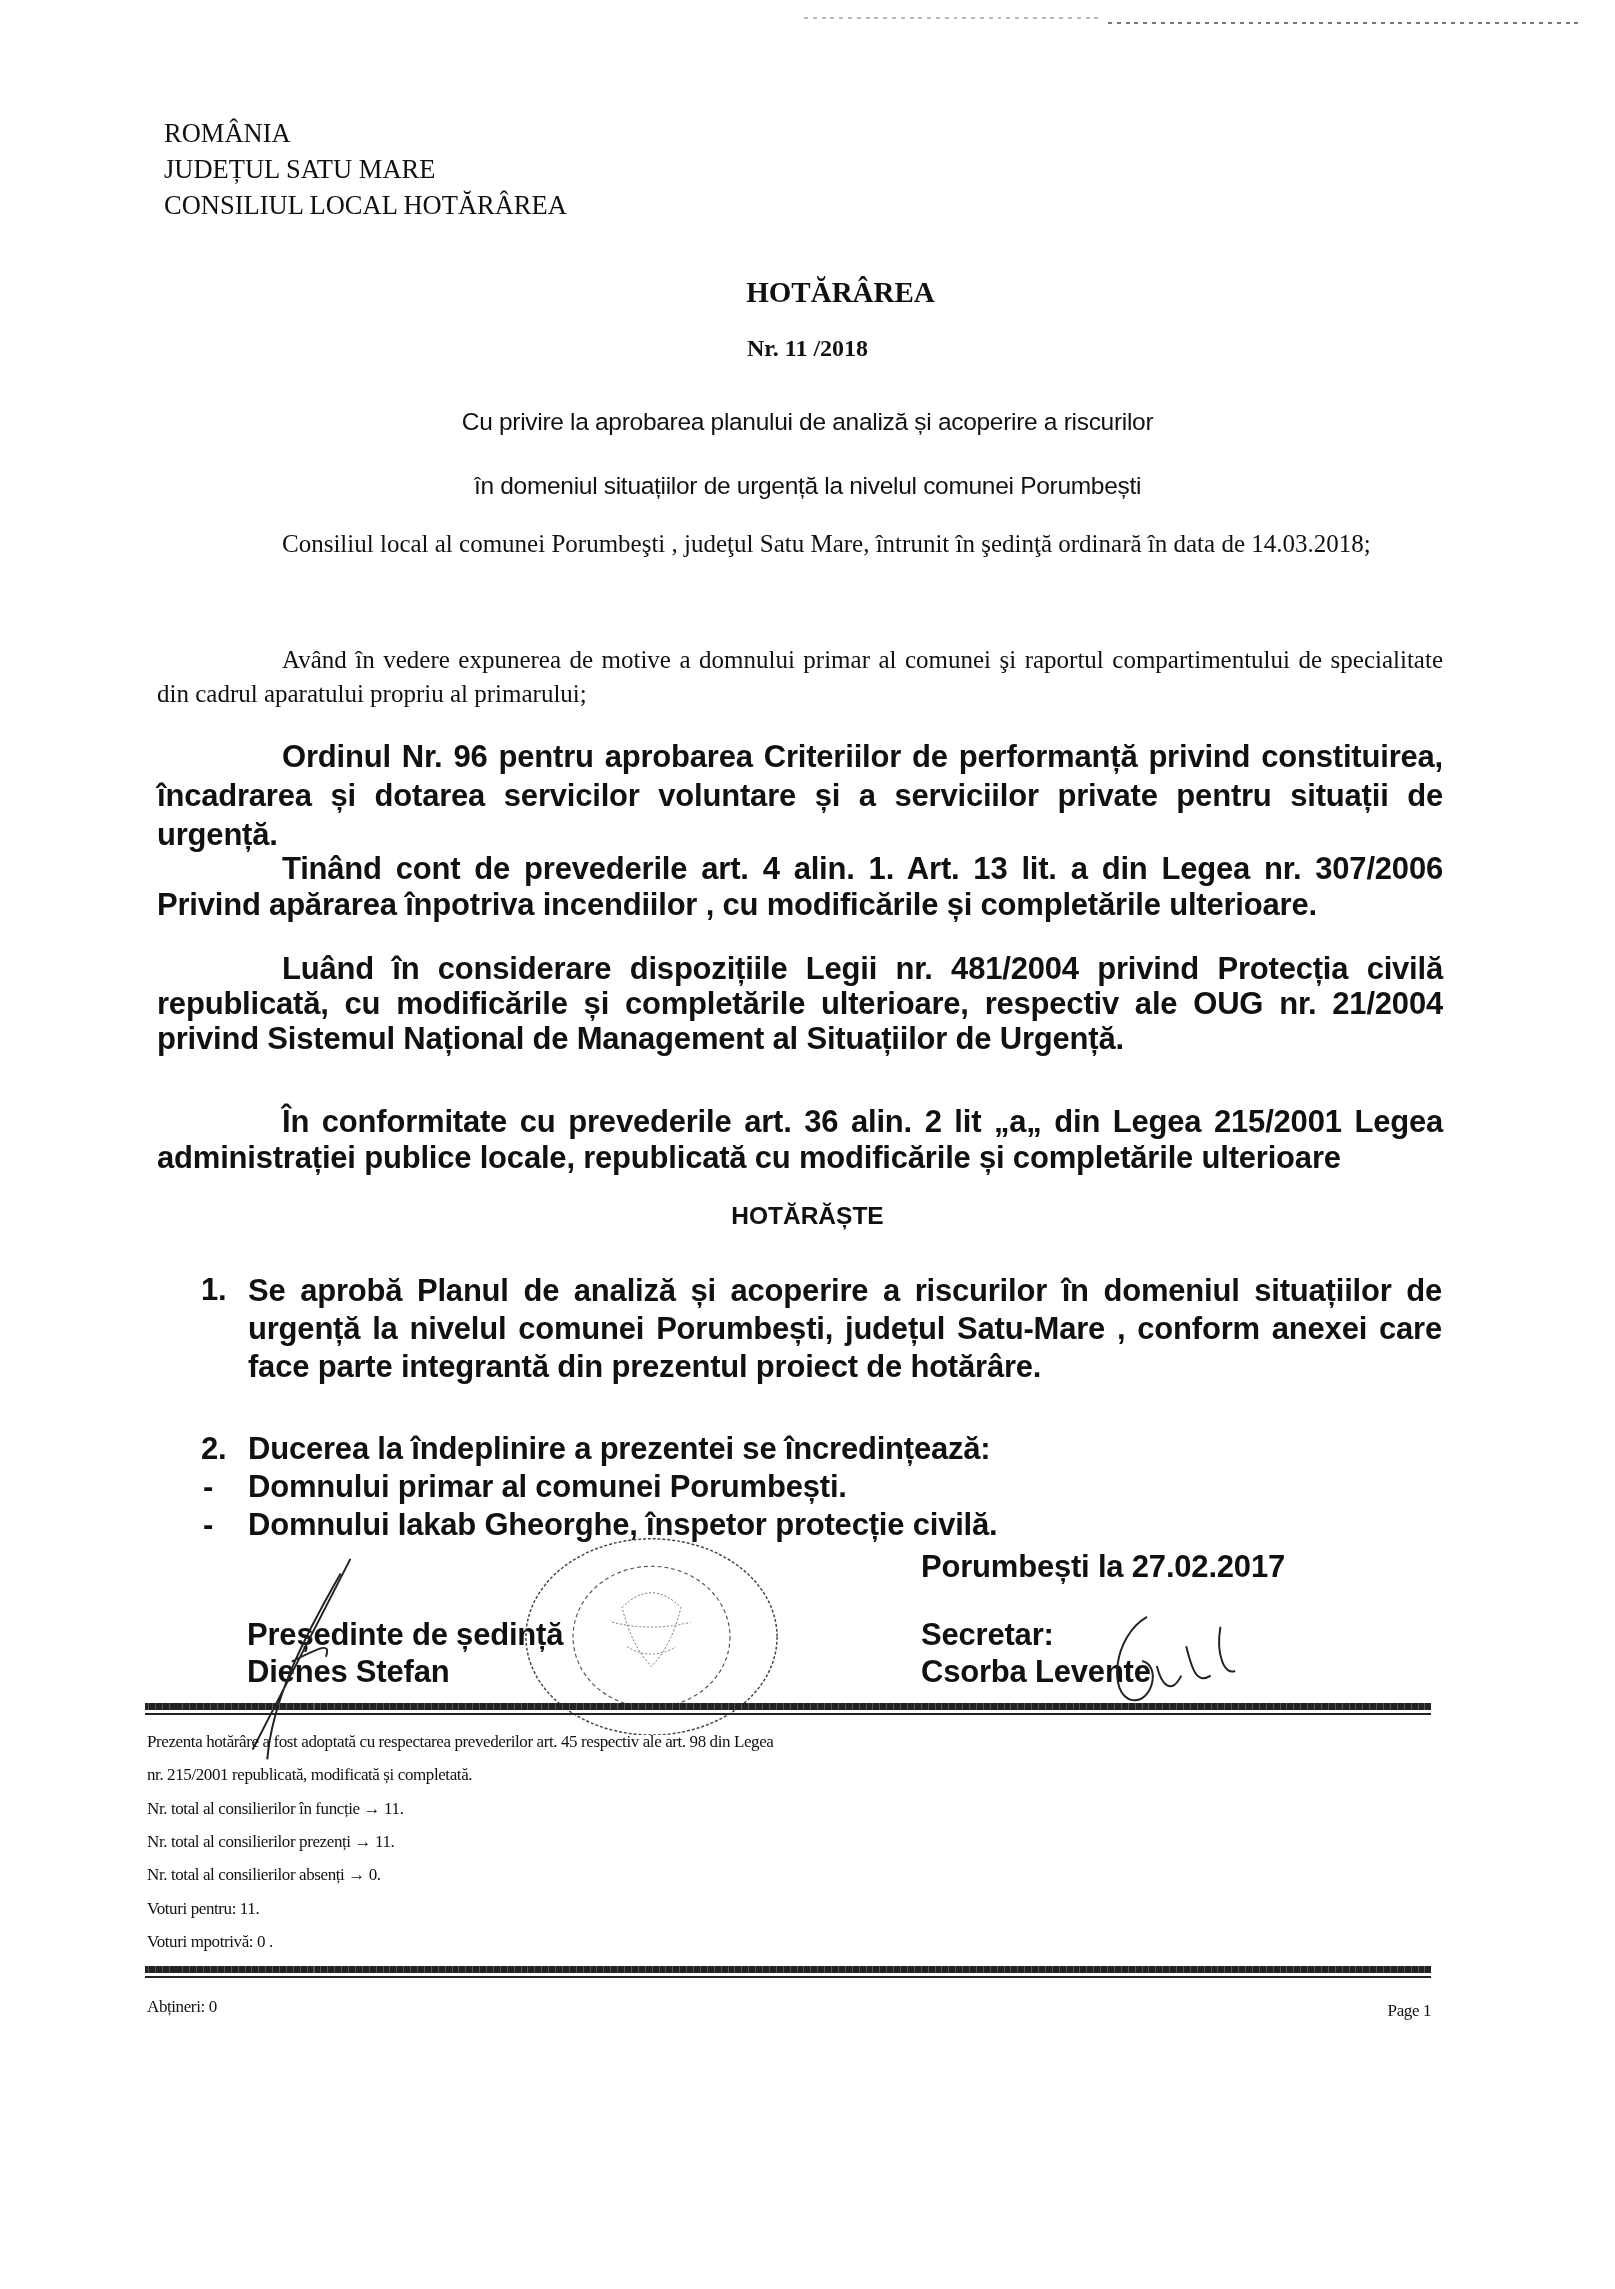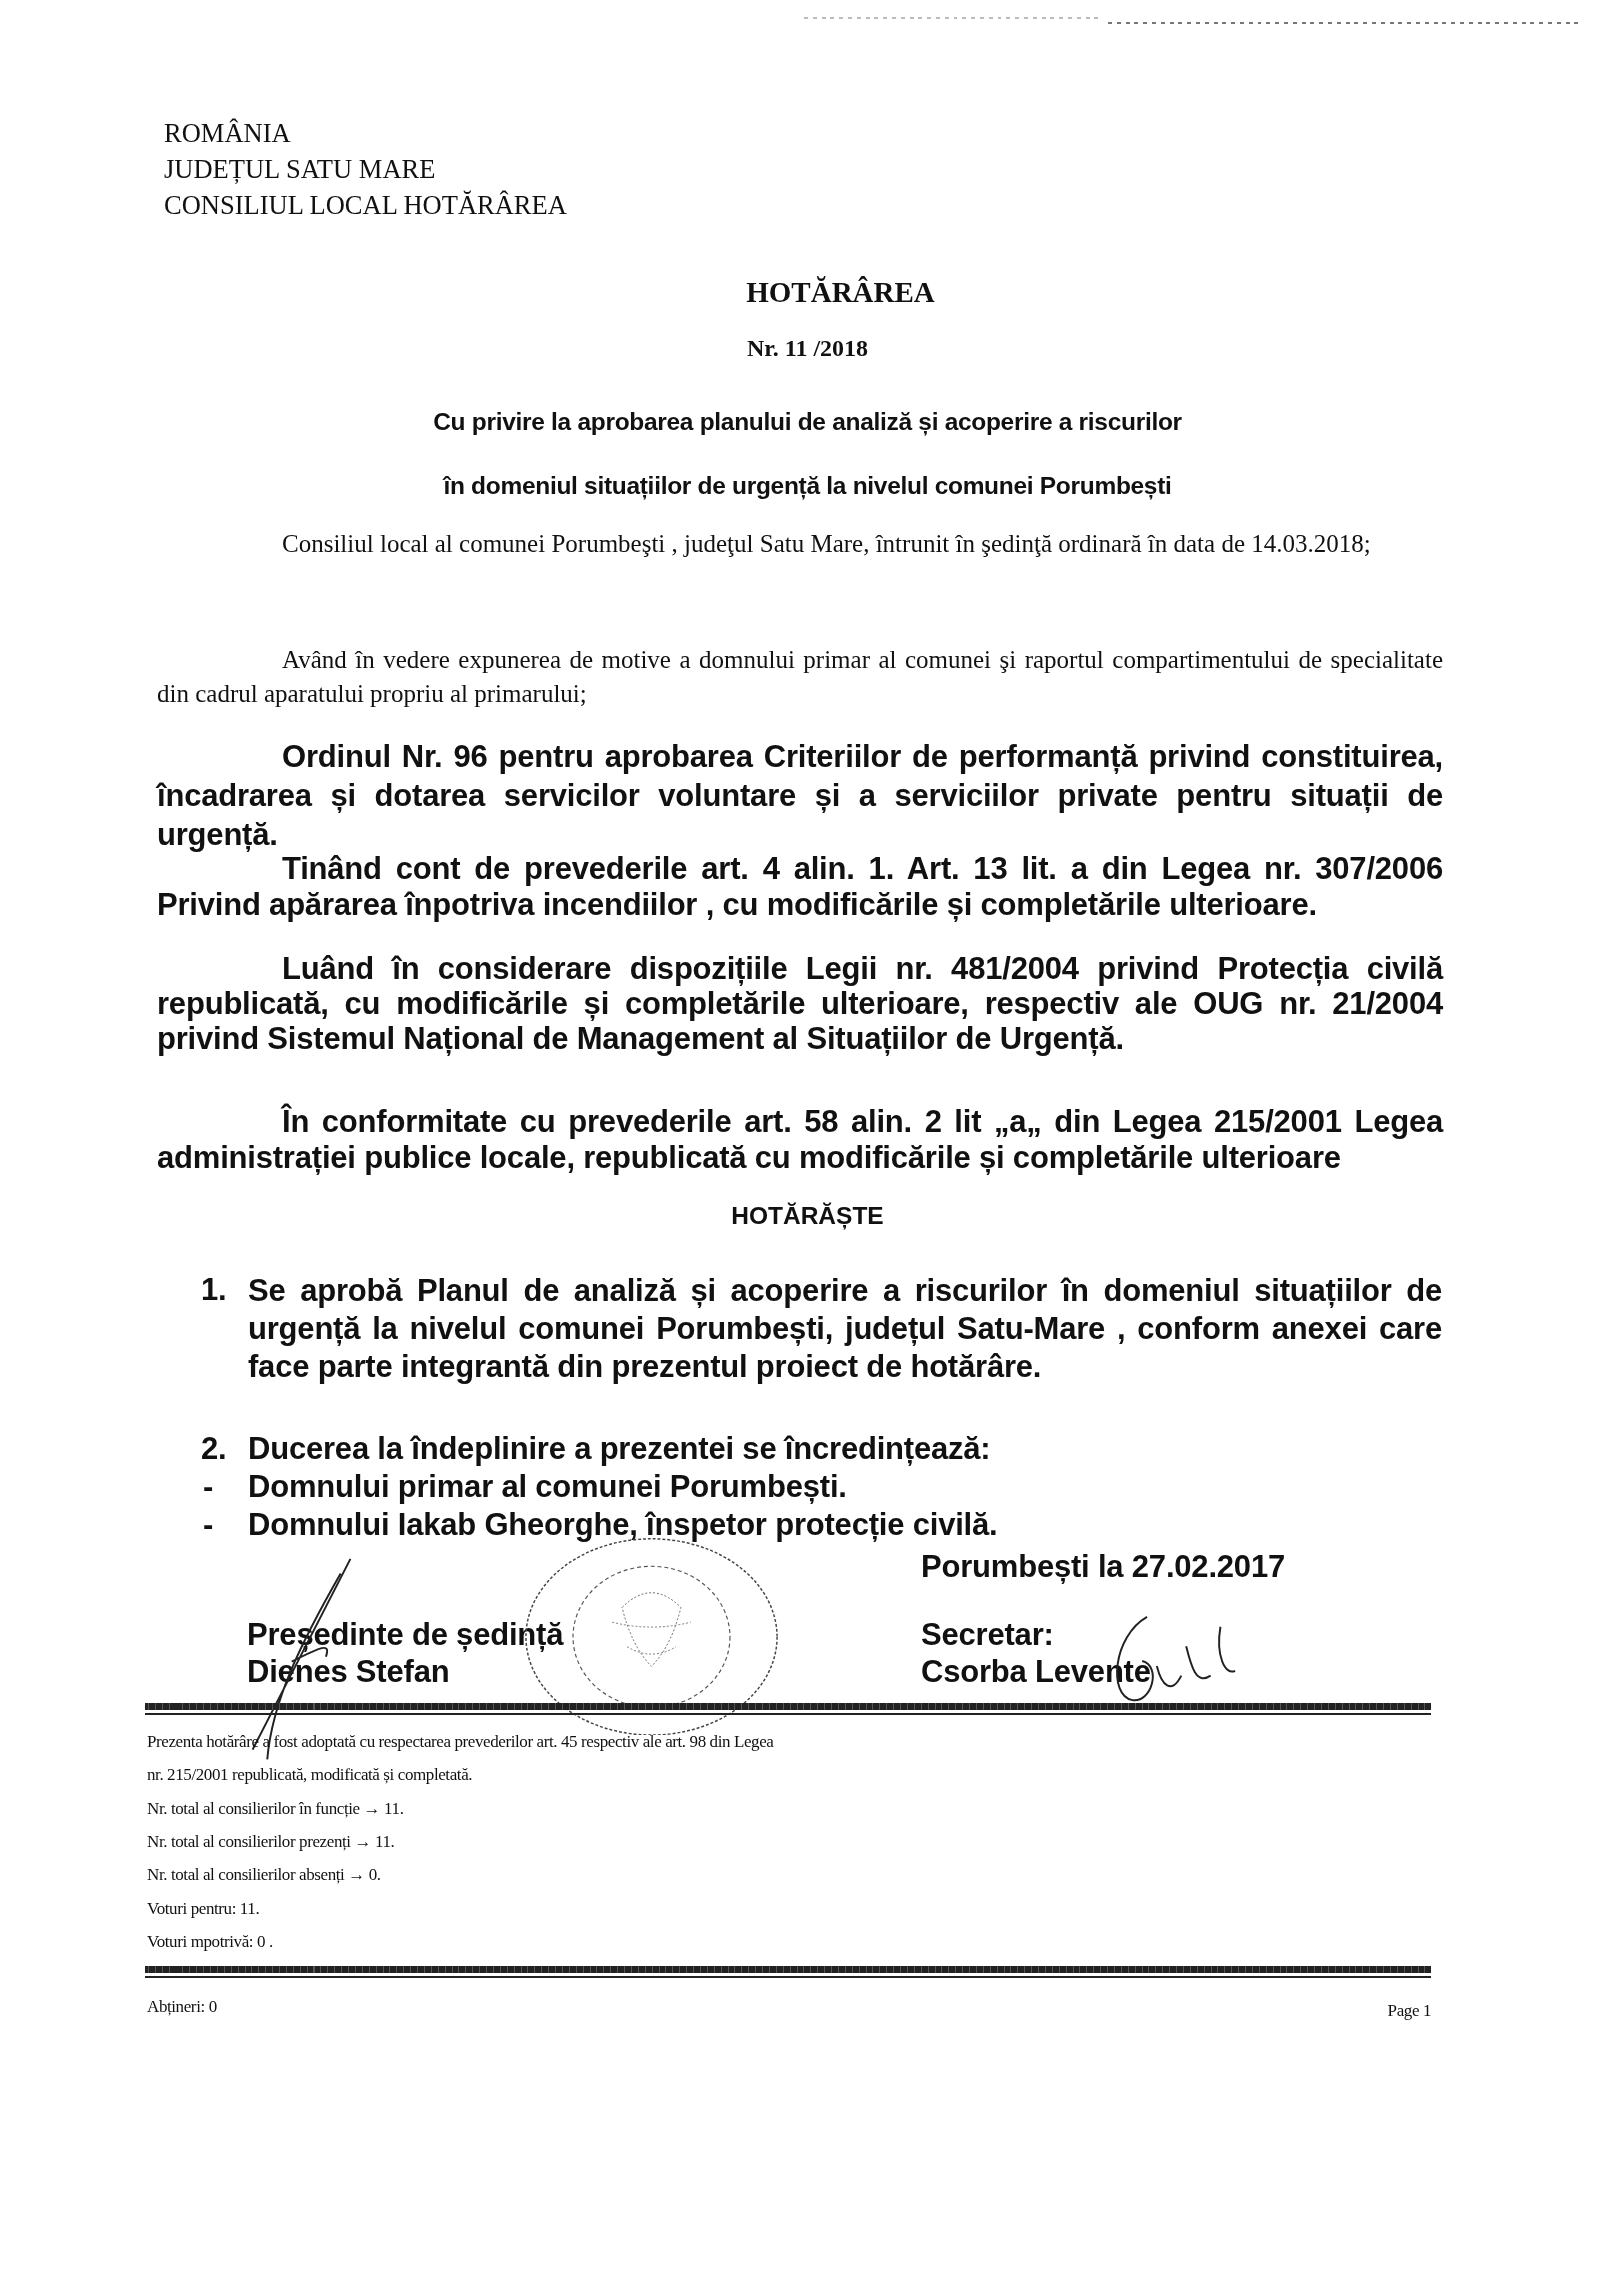--- a/index.html
+++ b/index.html
@@ -3,21 +3,21 @@
 <meta charset="utf-8">
 <style>
   html, body { margin:0; padding:0; background:#ffffff; }
   body { width:1615px; height:2290px; position:relative; overflow:hidden; color:#111; }
   .abs { position:absolute; white-space:nowrap; }
   .serif { font-family:"Liberation Serif","DejaVu Serif",serif; }
   .sans { font-family:"Liberation Sans","DejaVu Sans",sans-serif; }
   .hdr { left:164px; font-size:26.5px; line-height:36px; }
   .center { left:0; width:1615px; text-align:center; }
   .title { font-size:29px; font-weight:bold; }
-  .subtitle { font-size:24.5px; font-weight:bold; letter-spacing:-0.3px; }
+  .subtitle { font-size:24.5px; font-weight:normal; letter-spacing:-0.3px; }
   .para { left:157px; width:1286px; font-size:24.5px; line-height:34px; white-space:normal; text-align:justify; }
   .para .indent { display:inline-block; width:125px; }
   .body-sans { font-size:31px; letter-spacing:-0.2px;font-weight:bold; }
   .body-serif { font-size:25px; }
   .item { white-space:normal; text-align:justify; }
   .rule { position:absolute; left:145px; width:1286px; }
   .rule .thick { height:6.9px; background:repeating-linear-gradient(90deg,#222 0 2.9px,#555 2.9px 3.9px,#222 3.9px 6.9px); }
   .rule .thin { height:2px; background:#222; margin-top:2.9px; }
   .footer-line { left:147px; font-size:17px; line-height:33px; letter-spacing:-0.4px; }
   .scan-dash { position:absolute; top:16.7px; height:2px; background:repeating-linear-gradient(90deg,#777 0 3.9px,transparent 3.9px 8.8px); }
@@ -37,21 +37,21 @@
 <div class="abs serif center title" style="top:276px;padding-left:33px;">HOTĂRÂREA</div>
 <div class="abs serif center title" style="top:335px; font-size:24px;">Nr.  11 /2018</div>
 <div class="abs sans center subtitle" style="top:408px;">Cu privire la aprobarea planului de analiză și acoperire a riscurilor</div>
 <div class="abs sans center subtitle" style="top:472px;">în domeniul situațiilor de urgență la nivelul comunei Porumbești</div>
 
 <div class="abs serif para body-serif" style="top:527px;"><span class="indent"></span><span>Consiliul local al comunei Porumbeşti , judeţul Satu Mare, întrunit în şedinţă ordinară în data de 14.03.2018;</span></div>
 <div class="abs serif para body-serif" style="top:643px;"><span class="indent"></span><span>Având în vedere expunerea de motive a domnului primar al comunei şi raportul compartimentului de specialitate din cadrul aparatului propriu al primarului;</span></div>
 <div class="abs sans para body-sans" style="top:737px; line-height:39px;"><span class="indent"></span><span>Ordinul Nr. 96 pentru aprobarea Criteriilor de performanță privind constituirea, încadrarea și dotarea servicilor voluntare și a serviciilor private pentru situații de urgență.</span></div>
 <div class="abs sans para body-sans" style="top:851px; line-height:36px;"><span class="indent"></span><span>Tinând cont de prevederile art. 4 alin. 1. Art. 13 lit. a din Legea nr. 307/2006 Privind apărarea înpotriva incendiilor , cu modificările și completările ulterioare.</span></div>
 <div class="abs sans para body-sans" style="top:951px; line-height:35px;"><span class="indent"></span><span>Luând în considerare dispozițiile Legii nr. 481/2004  privind  Protecția civilă republicată, cu modificările și completările ulterioare, respectiv ale OUG nr. 21/2004 privind Sistemul Național de Management al Situațiilor de Urgență.</span></div>
-<div class="abs sans para body-sans" style="top:1104px; line-height:36px;"><span class="indent"></span><span>În conformitate cu prevederile art. 58 alin. 2 lit „a„ din Legea 215/2001 Legea administrației publice locale, republicată cu modificările și completările ulterioare</span></div>
+<div class="abs sans para body-sans" style="top:1104px; line-height:36px;"><span class="indent"></span><span>În conformitate cu prevederile art. 36 alin. 2 lit „a„ din Legea 215/2001 Legea administrației publice locale, republicată cu modificările și completările ulterioare</span></div>
 
 <div class="abs sans center" style="top:1202px; font-size:24.5px; font-weight:bold;">HOTĂRĂȘTE</div>
 
 <div class="abs sans body-sans" style="top:1272px; left:201px;">1.</div>
 <div class="abs sans body-sans item" style="top:1272px; left:248px; width:1194px; line-height:38px;">Se aprobă Planul de analiză și acoperire a riscurilor în domeniul situațiilor de urgență la nivelul comunei Porumbești, județul Satu-Mare , conform anexei care face parte integrantă din prezentul proiect de hotărâre.</div>
 
 <div class="abs sans body-sans" style="top:1431px; left:201px;">2.</div>
 <div class="abs sans body-sans" style="top:1431px; left:248px;">Ducerea la îndeplinire a prezentei se încredințează:</div>
 
 <div class="abs sans body-sans" style="top:1469px; left:203px;">-</div>

